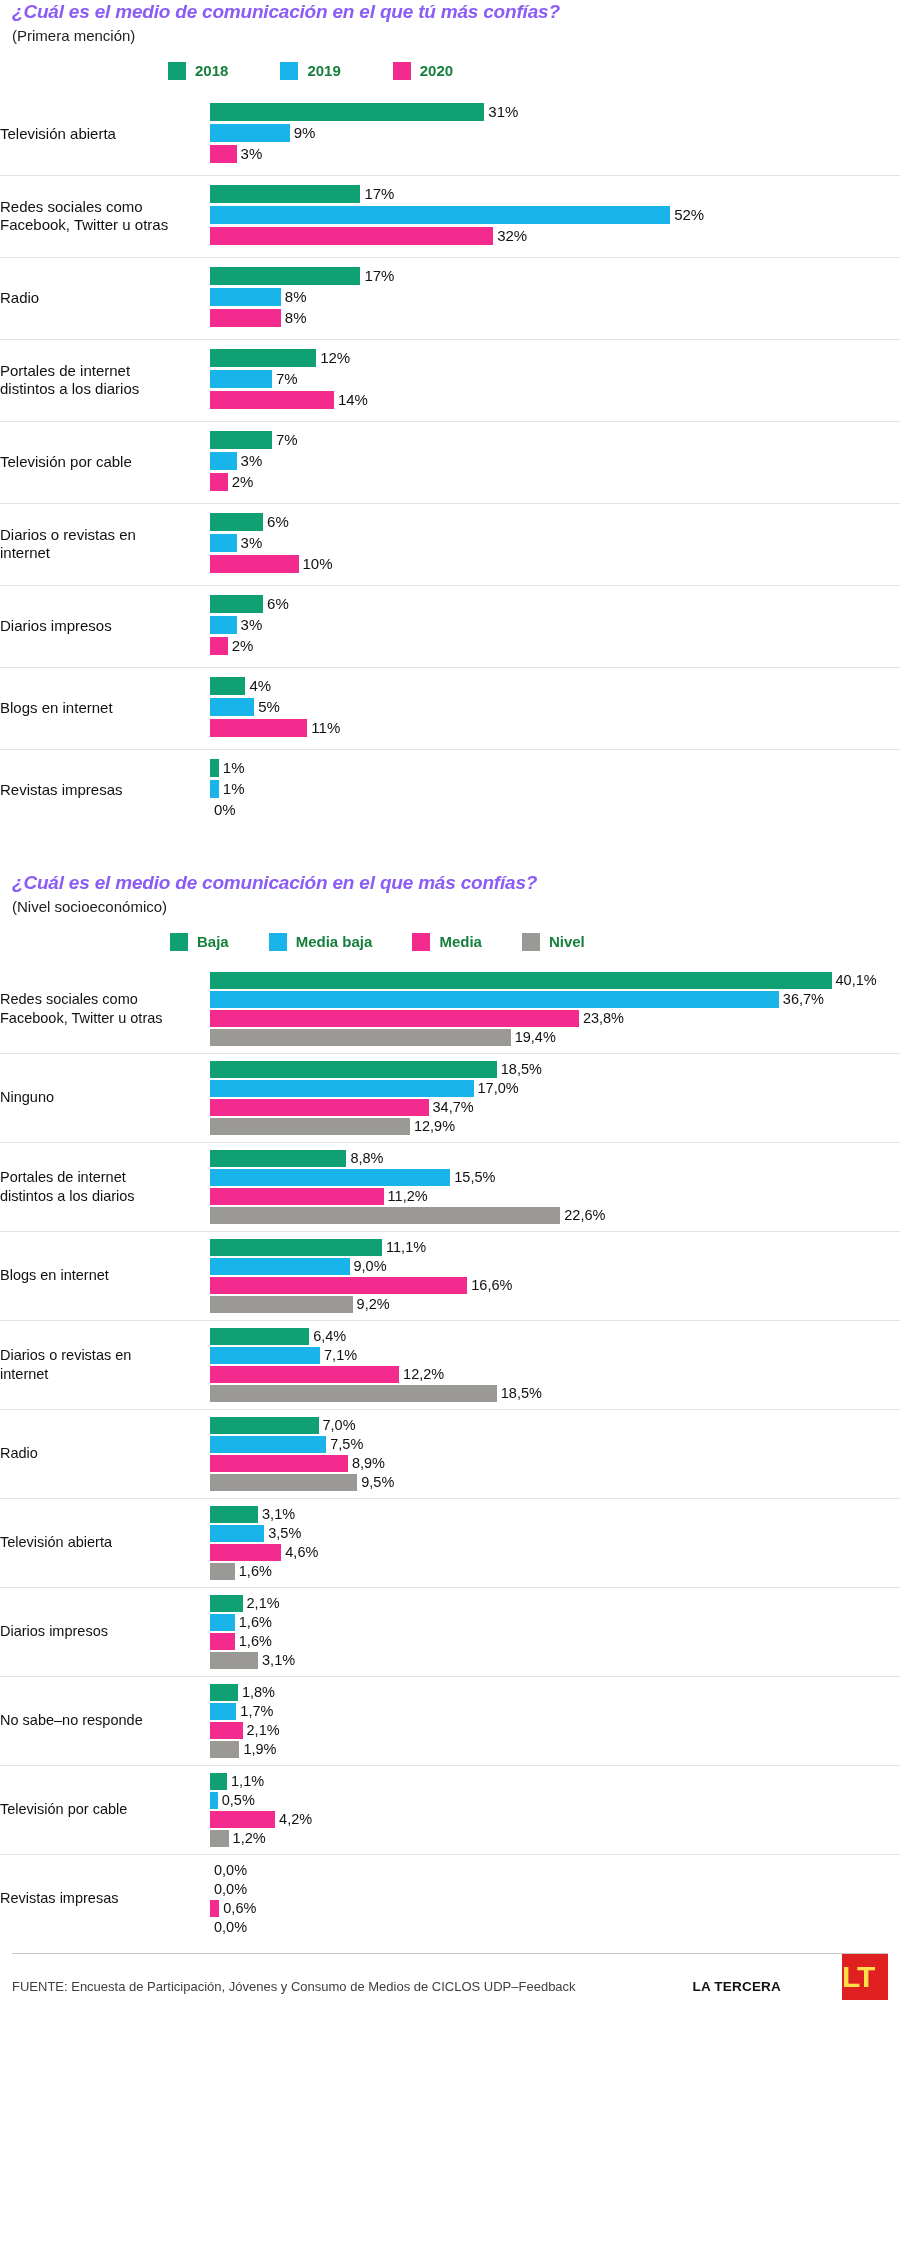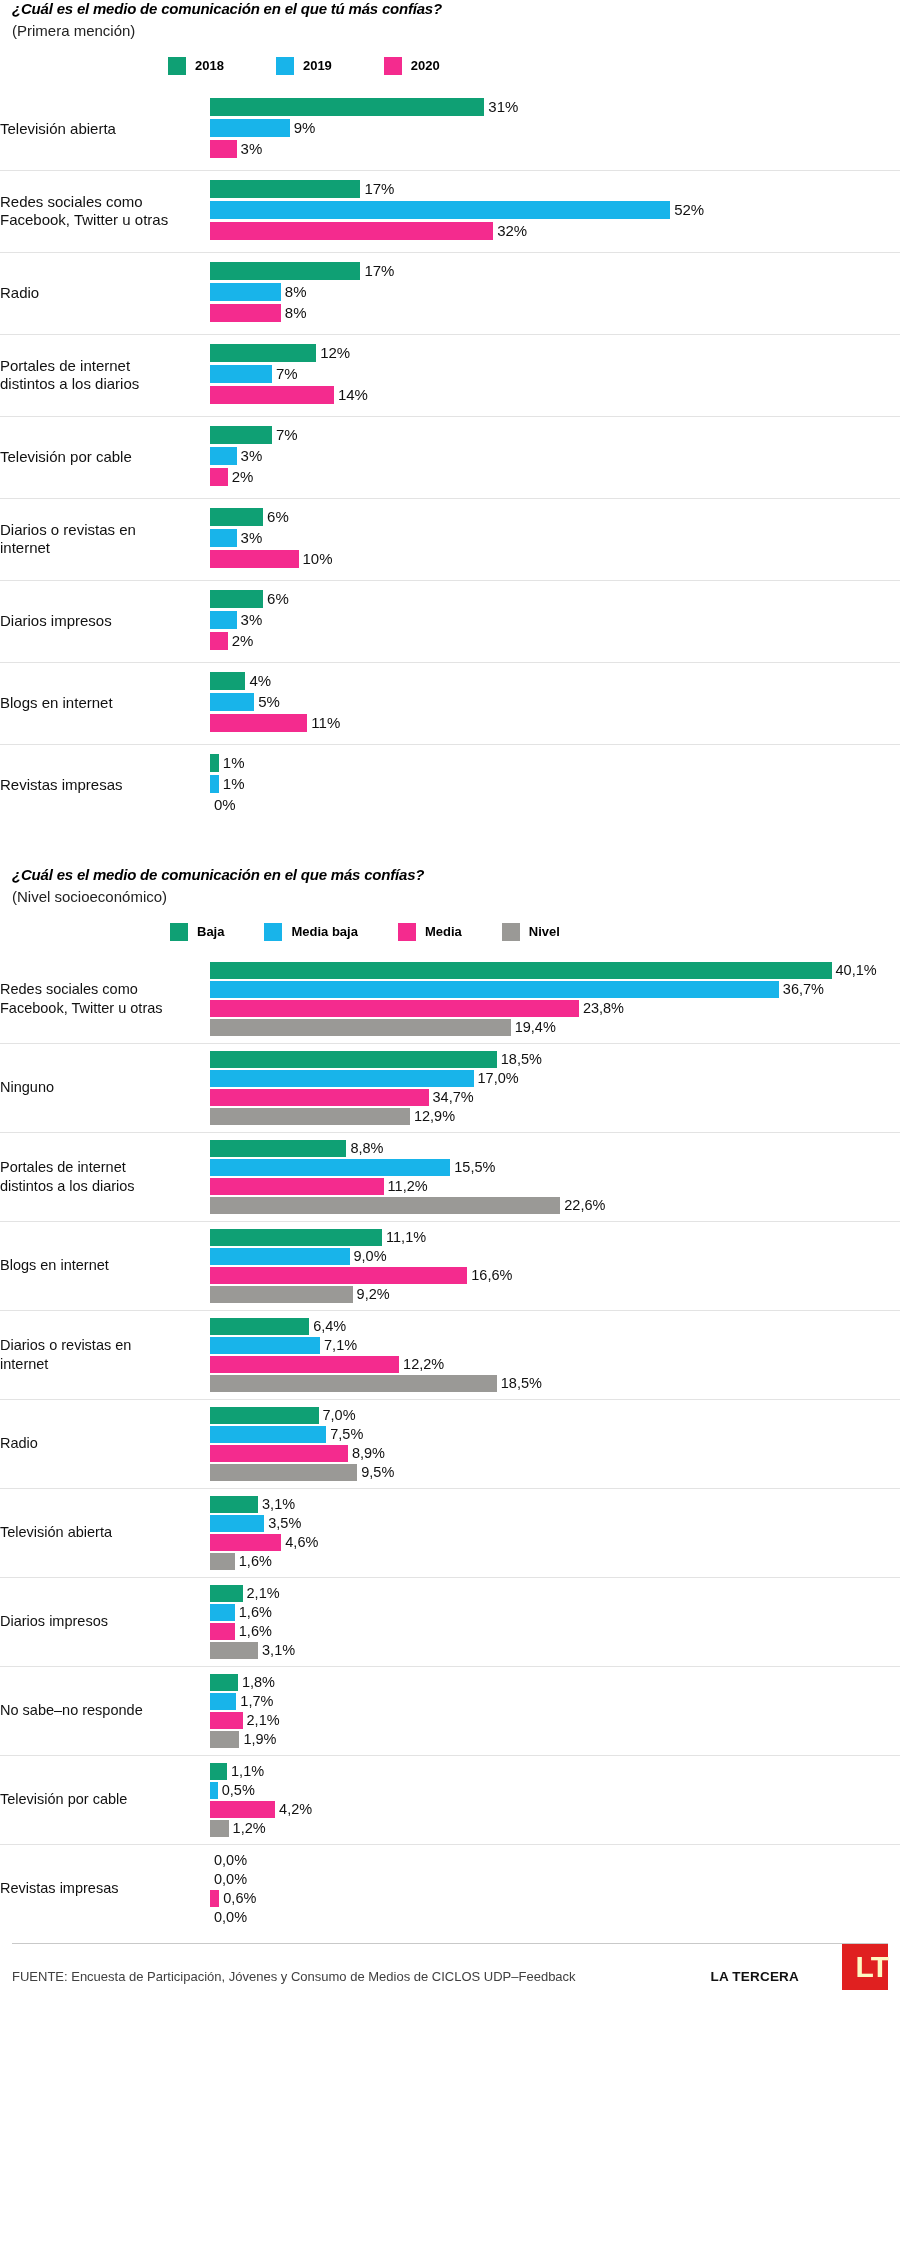--- a/index.html
+++ b/index.html
@@ -15,28 +15,28 @@
     position: relative;
     overflow: hidden;
   }
 
   .infographic { width: 900px; position: relative; }
 
   
   .chart-block { position: relative; }
   .title-wrap { padding: 0 12px; }
   h1.chart-title {
-    font-size: 15px;
+    font-size: 19px;
     font-weight: bold;
     font-style: italic;
     letter-spacing: -0.2px;
     margin: 0;
     padding: 0;
     line-height: 1.25;
-    color: #000000;
+    color: #8b5cf6;
   }
   .chart-subtitle {
     font-size: 15px;
     font-weight: normal;
     color: #222;
     margin-top: 3px;
     line-height: 1.2;
   }
 
   
@@ -52,23 +52,23 @@
     align-items: center;
     margin-right: 52px;
   }
   .legend.legend-2 .legend-item { margin-right: 40px; }
   .legend-swatch {
     width: 18px; height: 18px;
     margin-right: 9px;
     flex: none;
   }
   .legend-label {
-    font-size: 13px;
+    font-size: 15px;
     font-weight: bold;
-    color: #000000;
+    color: #15803d;
     white-space: nowrap;
   }
 
   
   .rows { margin-top: 14px; }
   .row {
     display: flex;
     align-items: center;
     border-top: 1px solid #e3e3e3;
     padding: 0;
@@ -136,28 +136,29 @@
   .brand-name {
     font-size: 13.5px;
     font-weight: bold;
     letter-spacing: 0.2px;
     color: #111;
     margin-right: 10px;
   }
   .lt-logo {
     width: 46px; height: 46px;
     background: #e02020;
-    color: #fef9c3;
+    color: #fde047;
     font-weight: bold;
     font-size: 30px;
     line-height: 46px;
-    text-align: right;
+    text-align: left;
     letter-spacing: -1px;
     position: relative;
     top: -10px;
+    margin-left: 18px;
   }
   .spacer-lg { height: 40px; }
 </style>
 </head>
 <body>
 
 <div class="infographic">
 
   <div class="chart-block chart1">
     <div class="title-wrap">

